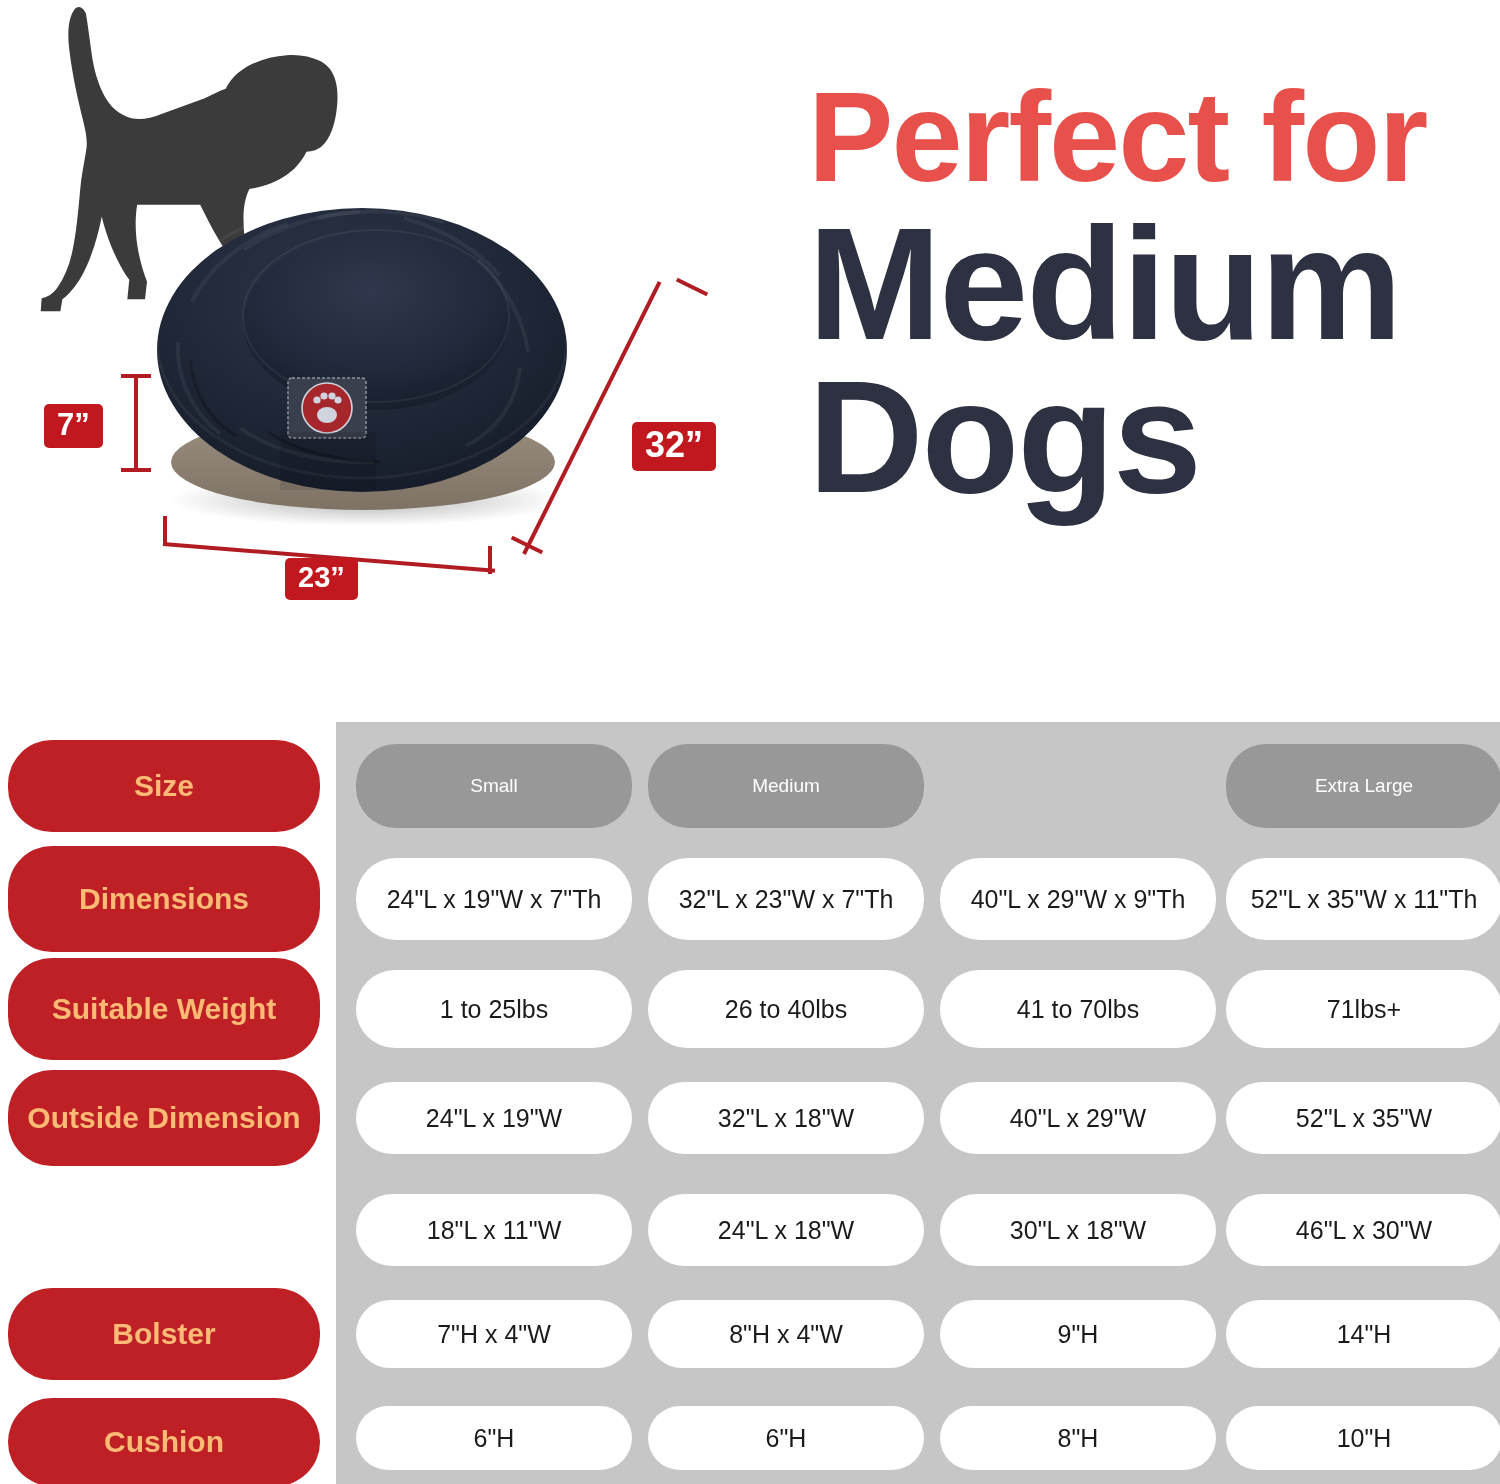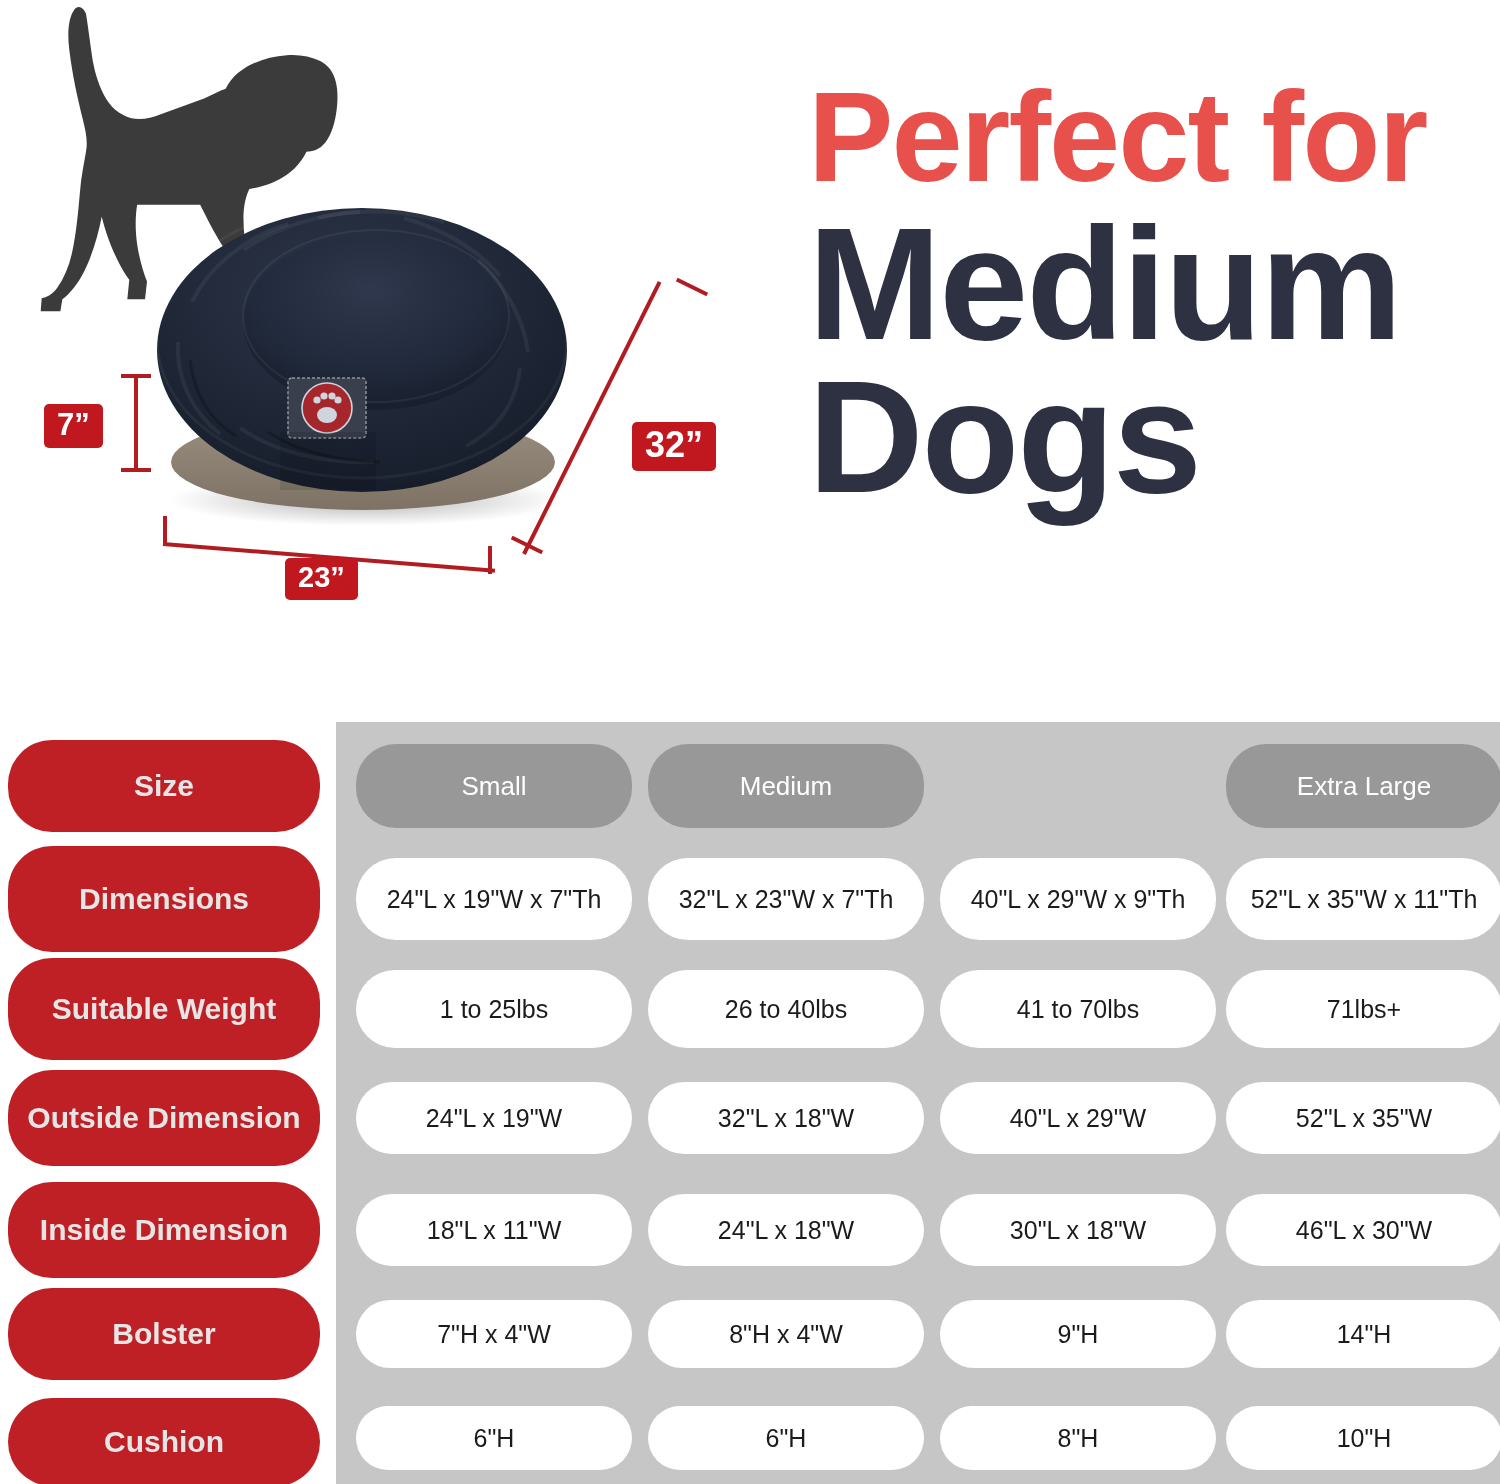--- a/index.html
+++ b/index.html
@@ -140,21 +140,21 @@
     left: 8px;
     top: 0;
     width: 312px;
     height: 762px;
   }
   .row-label {
     position: absolute;
     left: 0;
     width: 312px;
     background: #BE2026;
-    color: #e5e5e5;
+    color: #fdba74;
     border-radius: 44px;
     font-size: 30px;
     font-weight: bold;
     display: flex;
     align-items: center;
     justify-content: center;
     box-sizing: border-box;
     text-align: center;
   }
   #value-grid {
@@ -173,21 +173,21 @@
     text-align: center;
     border-radius: 40px;
     font-size: 25px;
     color: #1b1b1b;
     background: #ffffff;
     white-space: nowrap;
   }
   .cell.header {
     background: #989898;
     color: #ffffff;
-    font-size: 26px;
+    font-size: 19px;
   }
 </style>
 </head>
 <body>
 
 <div id="hero">
 
   <svg id="dog-silhouette" viewBox="0 0 400 320" xmlns="http://www.w3.org/2000/svg">
     <path fill="#3B3B3B" d="
       M62,6 C56,14 55,30 57,46 C60,72 66,98 71,118
@@ -327,17 +327,16 @@
         <div class="cell" style="left: 312px; width: 276px; top: 684px; height: 64px;">6"H</div>
         <div class="cell" style="left: 604px; width: 276px; top: 684px; height: 64px;">8"H</div>
         <div class="cell" style="left: 890px; width: 276px; top: 684px; height: 64px;">10"H</div>
       </div>
   </div>
   <div id="label-column">
       <div class="row-label" style="top: 18px; height: 92px;">Size</div>
       <div class="row-label" style="top: 124px; height: 106px;">Dimensions</div>
       <div class="row-label" style="top: 348px; height: 96px;">Outside Dimension</div>
       <div class="row-label" style="top: 236px; height: 102px;">Suitable Weight</div>
-      <div class="row-label" style="top: 460px; height: 96px;">Inside Dimension</div>
       <div class="row-label" style="top: 566px; height: 92px;">Bolster</div>
       <div class="row-label" style="top: 632px; height: 88px; margin-top: 44px;">Cushion</div>
     </div>
 </div>
 
 </body></html>

